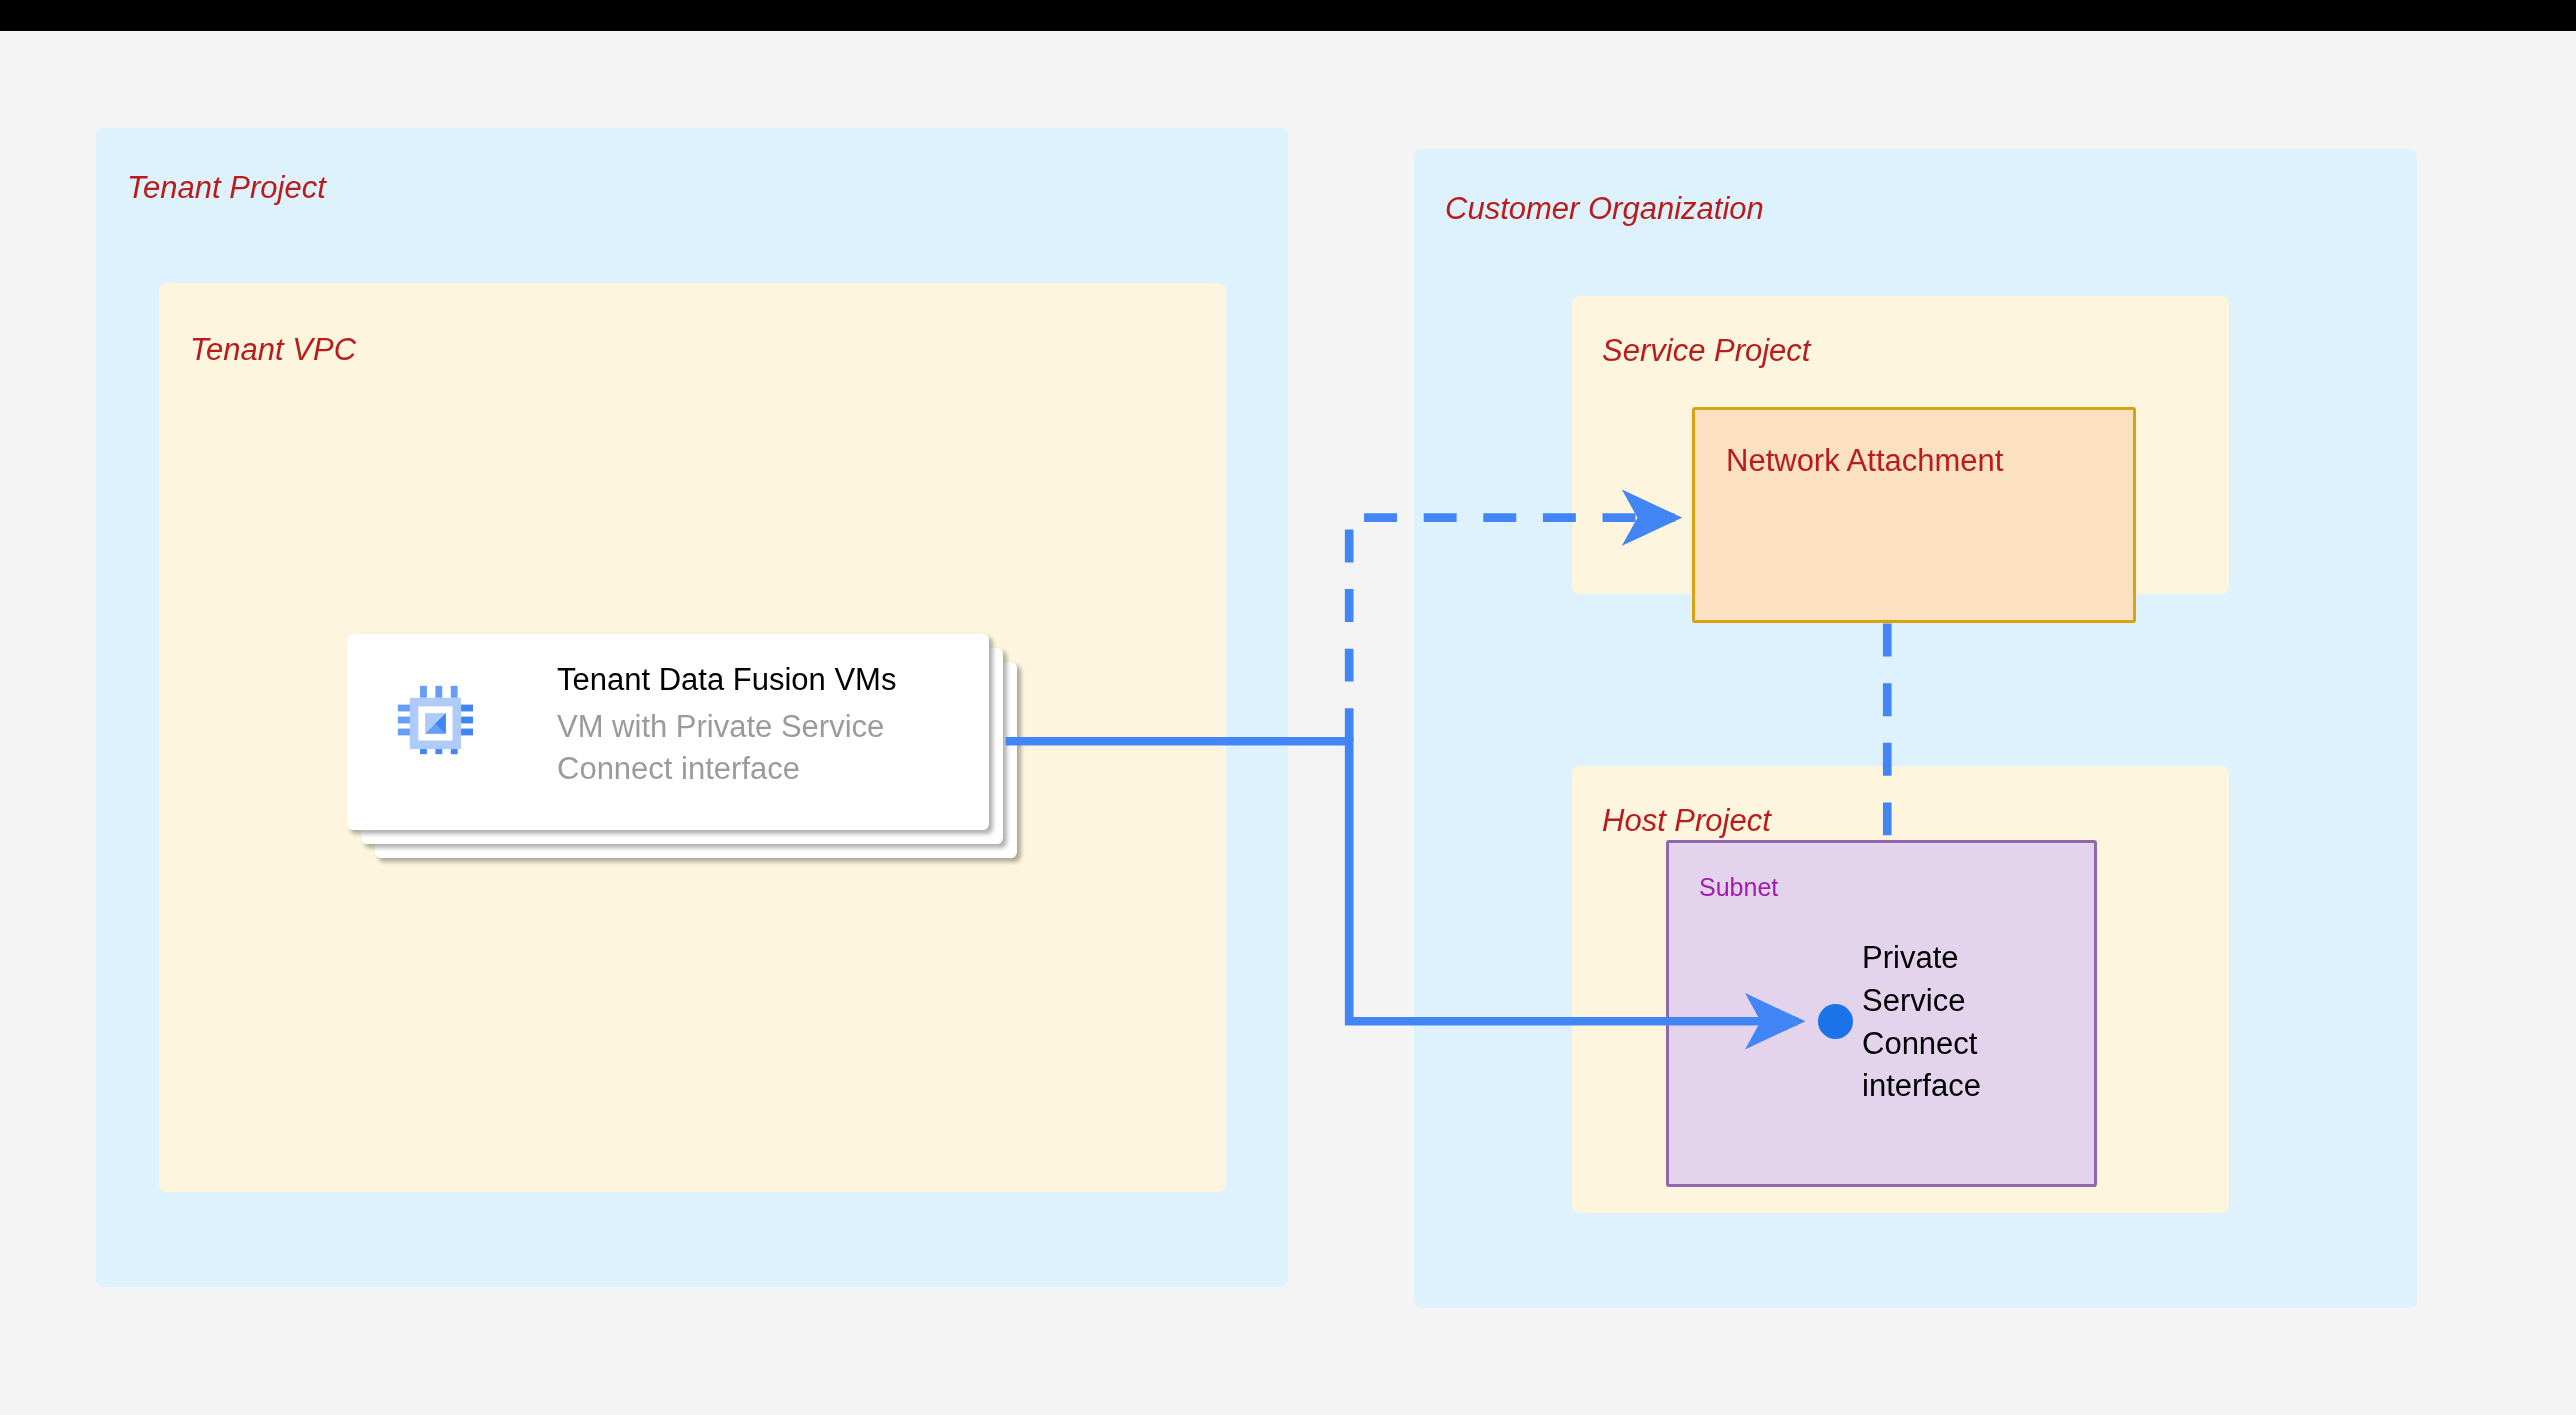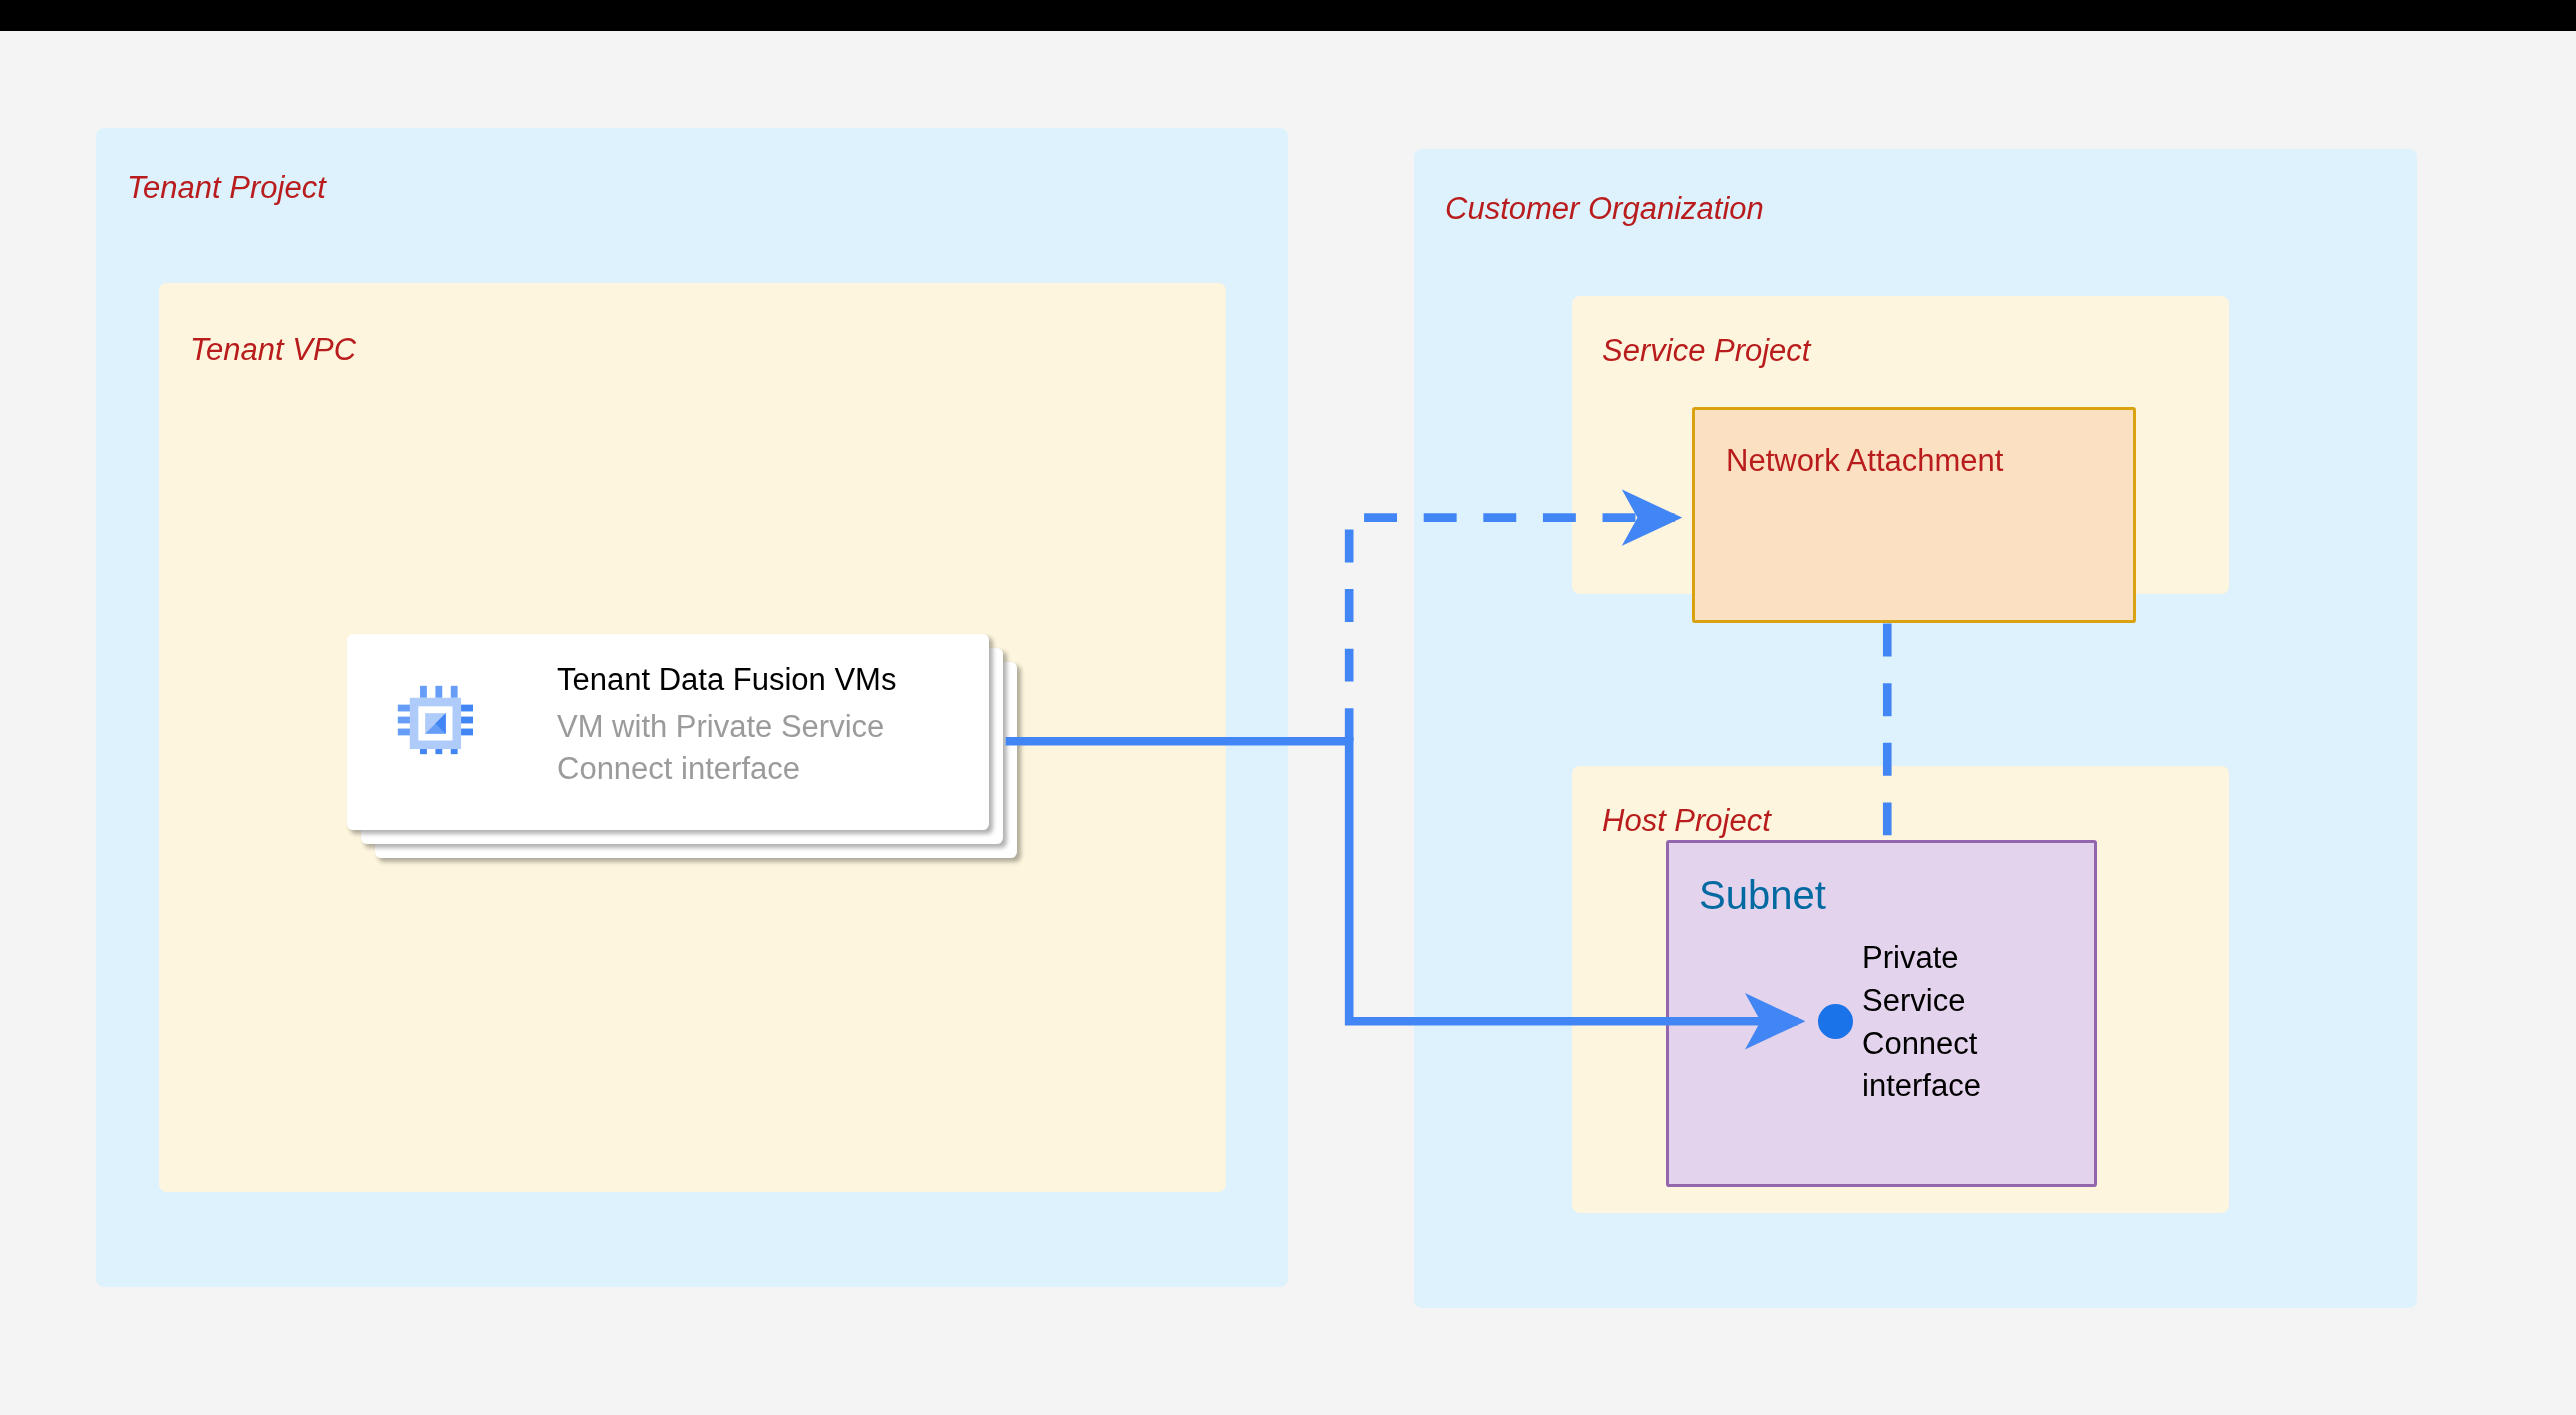--- a/index.html
+++ b/index.html
@@ -79,22 +79,22 @@
     left: 1666px; top: 840px;
     width: 431px; height: 347px;
     background: #e3d3ec;
     border: 3.1px solid #9367ad;
     border-radius: 3.1px;
     box-sizing: border-box;
   }
   #subnet-label {
     position: absolute;
     left: 30px; top: 30px;
-    font-size: 40px;
-    color: #0369a1;
+    font-size: 25px;
+    color: #a21caf;
     white-space: nowrap;
   }
   #psc-interface-label {
     position: absolute;
     left: 193px; top: 94px;
     width: 165px;
     font-size: 31px;
     line-height: 1.38;
     color: #000000;
   }

